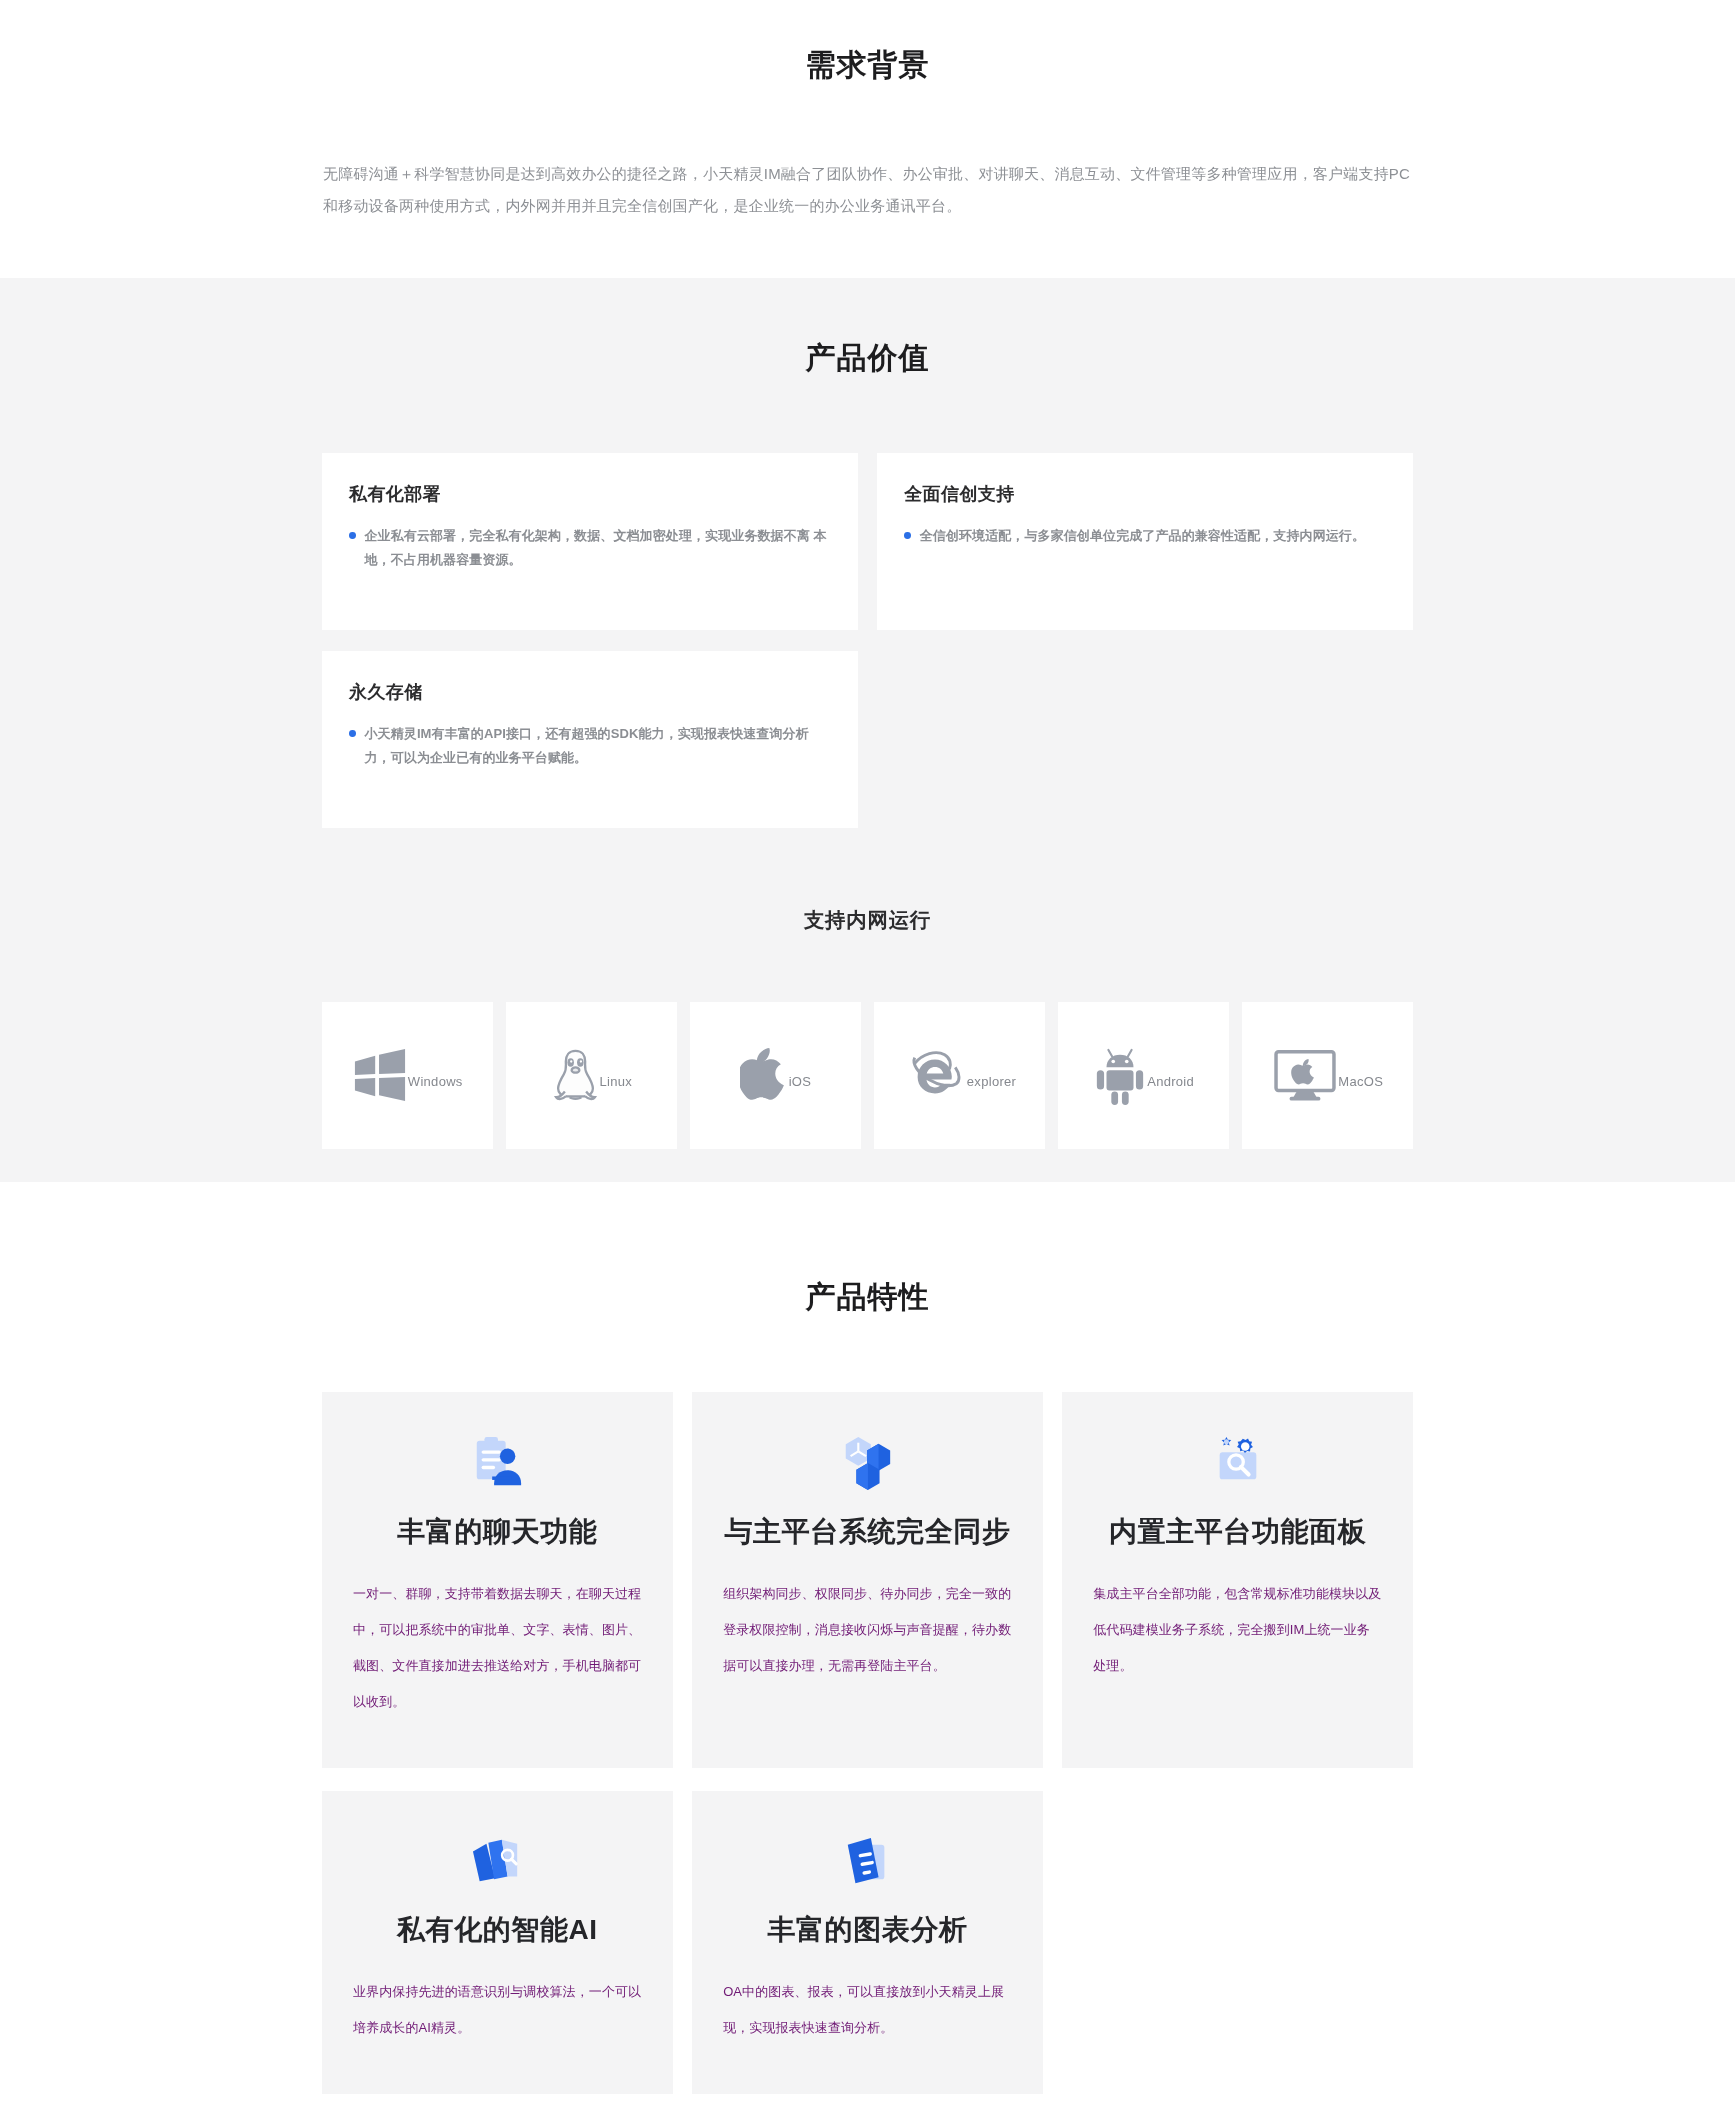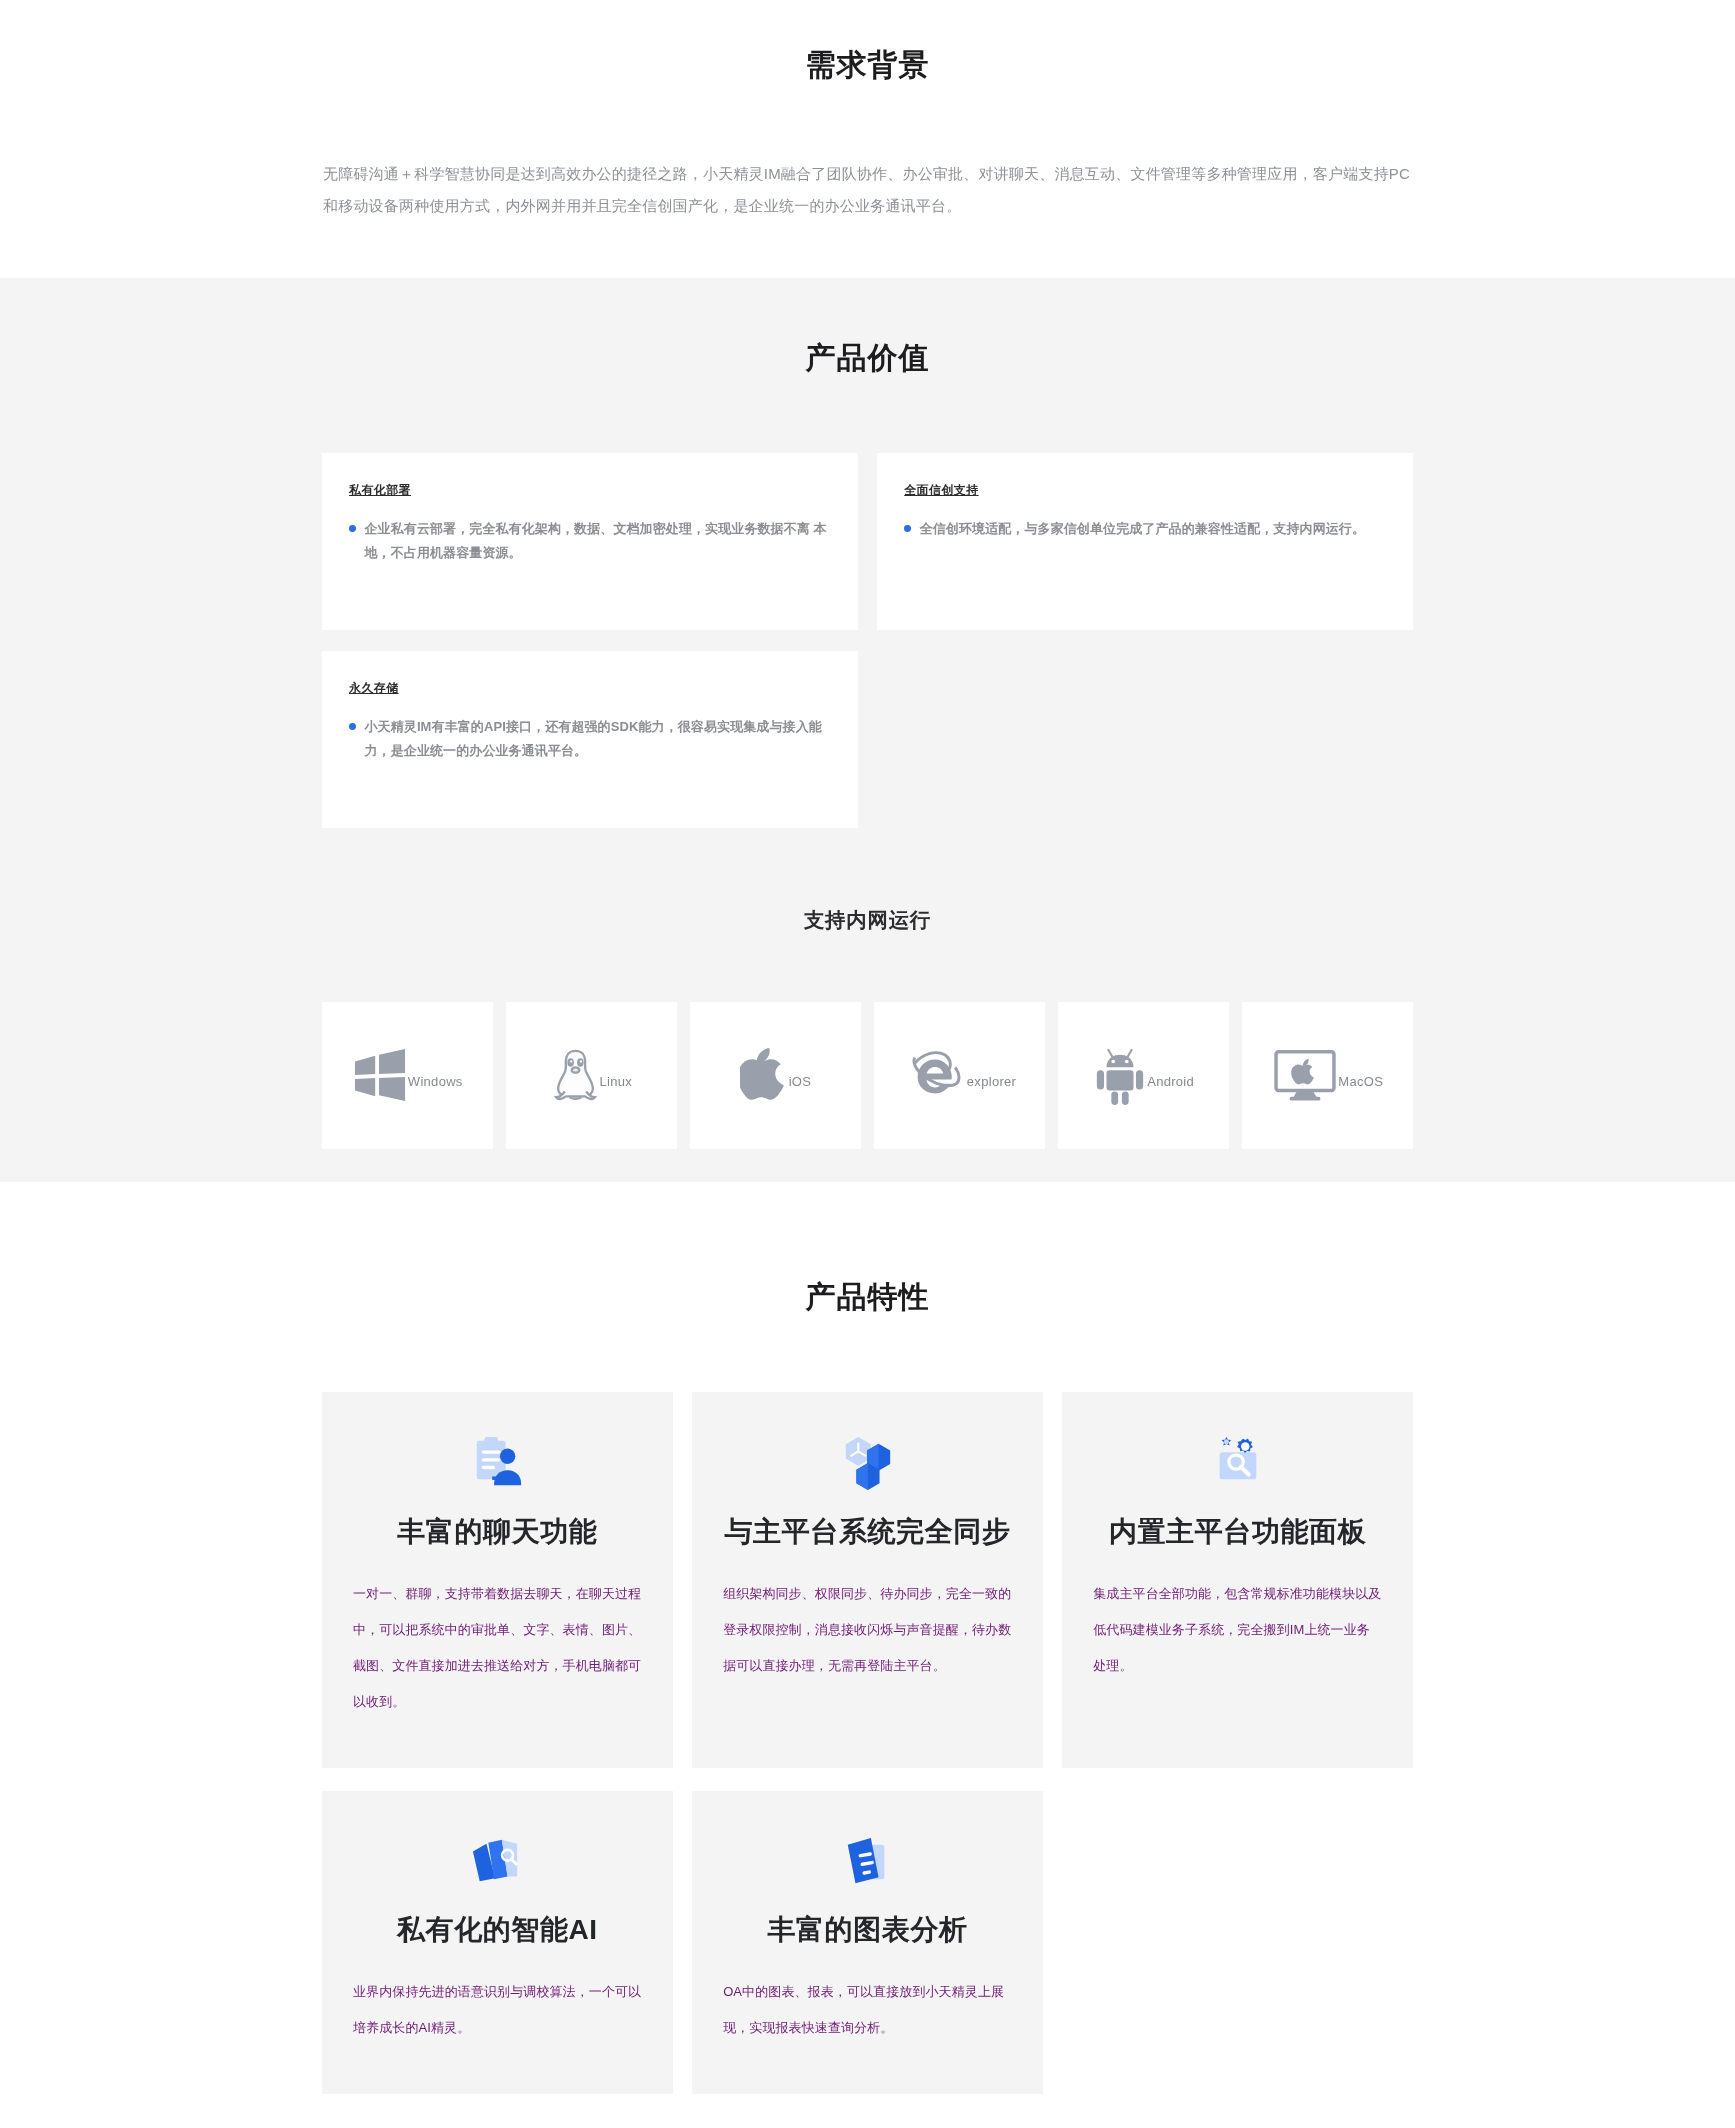--- a/index.html
+++ b/index.html
@@ -56,25 +56,24 @@
     grid-template-columns: 1fr 1fr;
     gap: 21.3px 19.4px;
   }
   .value-card {
     background: #ffffff;
     padding: 29px 29px 25px 27px;
     min-height: 177px;
   }
   .value-card h3 {
     margin: 0 0 17.5px 0;
-    font-size: 12px;
+    font-size: 18px;
     font-weight: 700;
     color: #2c2c2e;
     letter-spacing: 0.4px;
-    text-decoration: underline;
   }
   .value-line { display: flex; align-items: flex-start; font-weight: bold; }
   .bullet {
     width: 6.8px; height: 6.8px; border-radius: 50%;
     background: #2b6fe6;
     flex: 0 0 6.8px;
     margin: 8.7px 8.7px 0 0;
   }
   .value-text {
     font-size: 13px;
@@ -187,21 +186,21 @@
         <div class="value-line">
           <span class="bullet"></span>
           <span class="value-text">全信创环境适配，与多家信创单位完成了产品的兼容性适配，支持内网运行。</span>
         </div>
       </div>
 
       <div class="value-card">
         <h3>永久存储</h3>
         <div class="value-line">
           <span class="bullet"></span>
-          <span class="value-text">小天精灵IM有丰富的API接口，还有超强的SDK能力，很容易实现集成与接入能 力，是企业统一的办公业务通讯平台。</span>
+          <span class="value-text">小天精灵IM有丰富的API接口，还有超强的SDK能力，实现报表快速查询分析 力，可以为企业已有的业务平台赋能。</span>
         </div>
       </div>
 
     </div>
 
     <div class="terminal-wrap">
       <h3 class="terminal-heading">支持内网运行</h3>
 
       <div class="platform-row">
 

